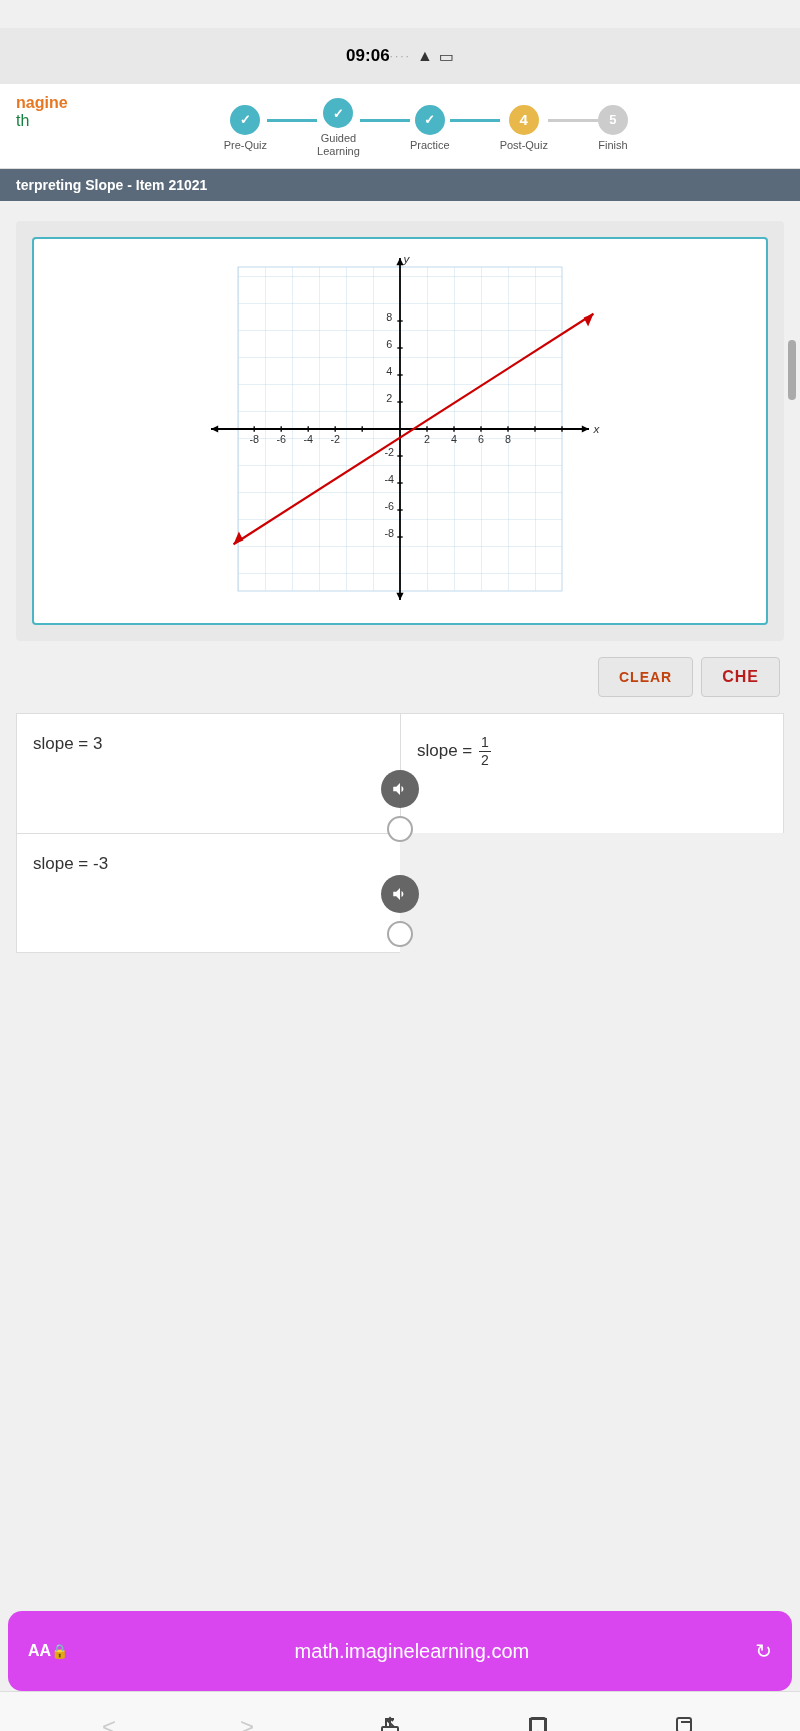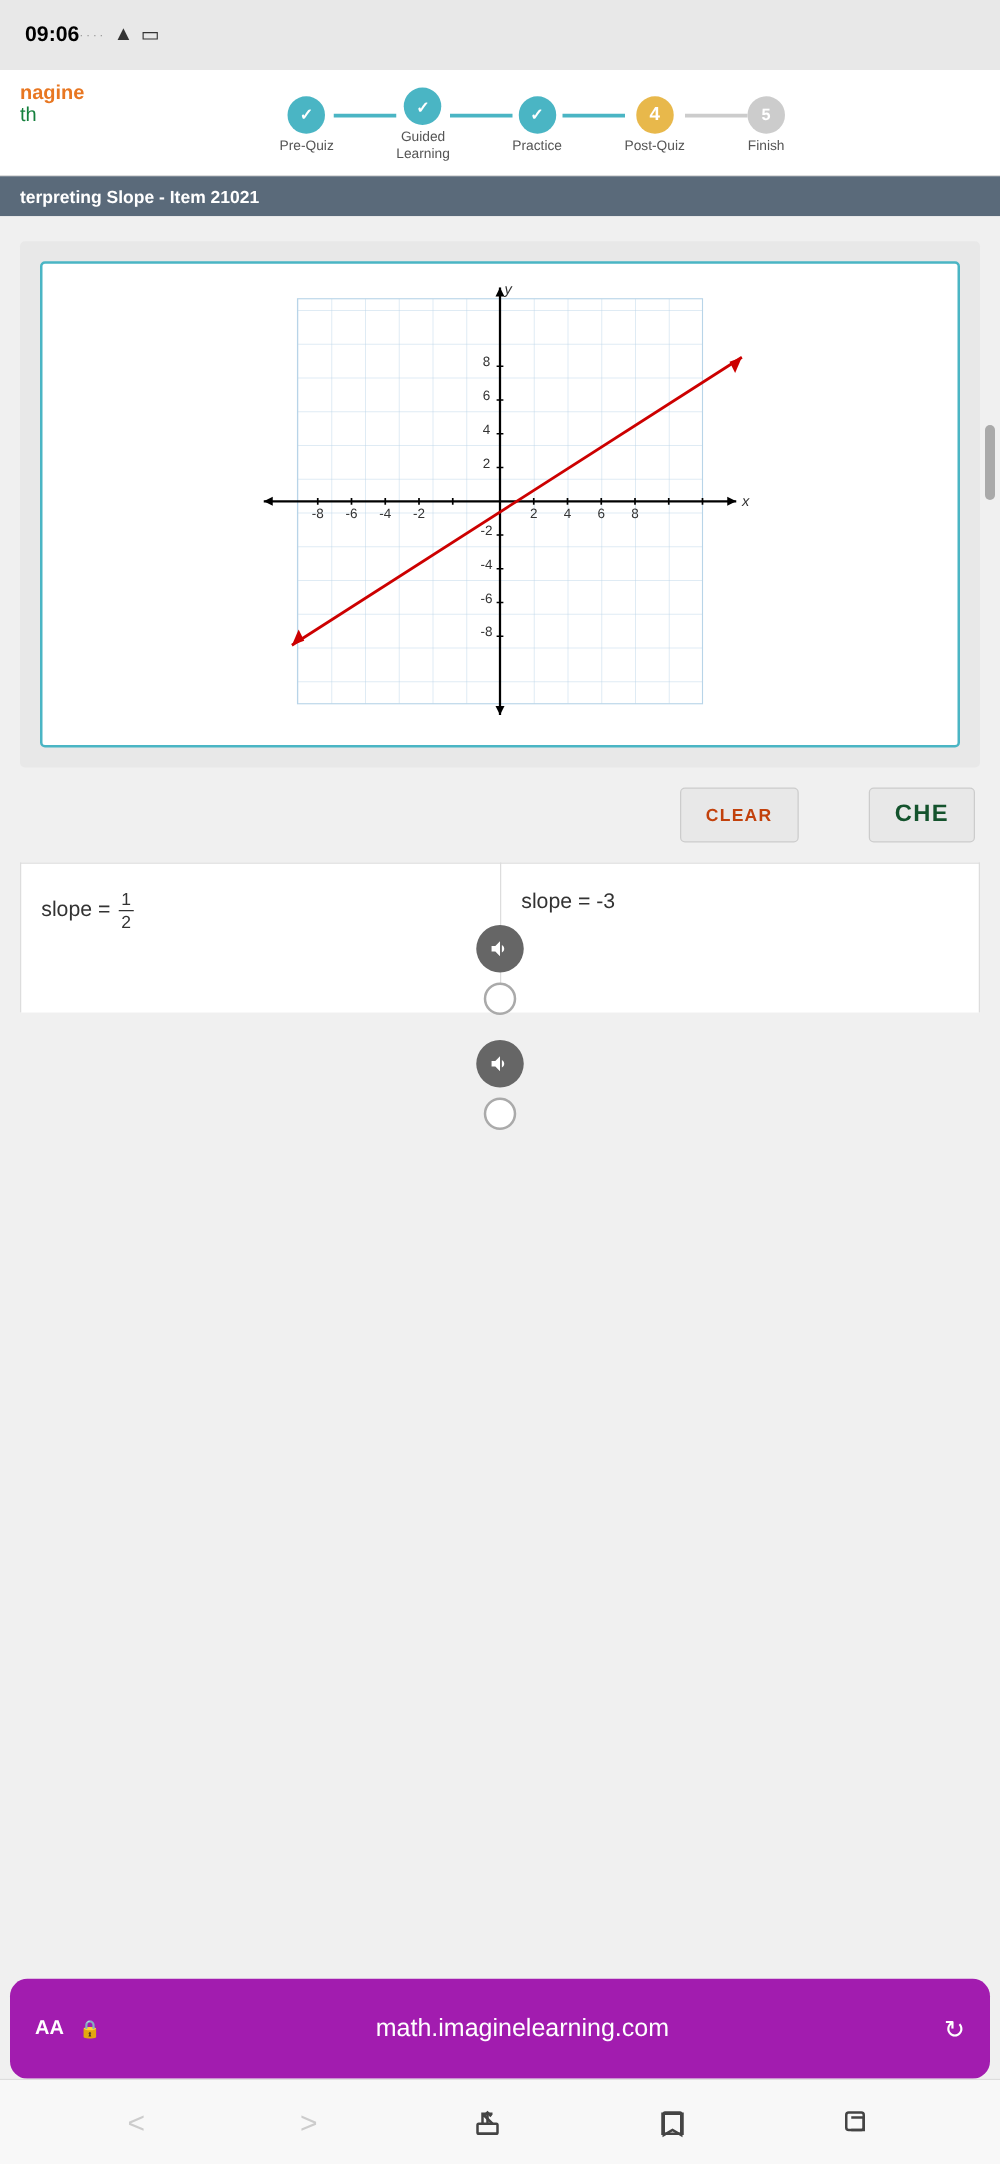--- a/index.html
+++ b/index.html
@@ -6,21 +6,22 @@
     * { box-sizing: border-box; margin: 0; padding: 0; }
     body { width: 800px; min-height: 1731px; font-family: -apple-system, 'Helvetica Neue', Arial, sans-serif; background: #f0f0f0; overflow-x: hidden; }
 
     
     .status-bar {
       background: #e8e8e8;
       height: 56px;
       display: flex;
       align-items: center;
       padding: 0 20px;
-      justify-content: flex-start;
+      justify-content: center;
+      margin-top: 28px;
     }
     .status-time { font-size: 17px; font-weight: 600; color: #000; }
     .status-icons { display: flex; align-items: center; gap: 6px; }
     .status-dots { font-size: 10px; letter-spacing: 2px; color: #999; }
     .wifi-icon { font-size: 16px; color: #333; }
     .battery-icon { font-size: 16px; color: #333; }
 
     
     .header {
       background: #fff;
@@ -145,26 +146,25 @@
       font-weight: 600;
       color: #c2410c;
       cursor: pointer;
       letter-spacing: 1px;
     }
     .btn-check {
       background: #e8e8e8;
       border: 1px solid #ccc;
       border-radius: 4px;
       padding: 10px 20px;
-      font-size: 19px;
+      font-size: 16px;
       font-weight: 600;
-      color: #14532d;
+      color: #b91c1c;
       cursor: pointer;
       letter-spacing: 1px;
-      margin-left: 48px;
     }
 
     
     .answers-grid {
       display: grid;
       grid-template-columns: 1fr 1fr;
       grid-template-rows: auto auto;
       gap: 0;
       position: relative;
     }
@@ -243,26 +243,25 @@
       right: 0;
       top: 300px;
       width: 8px;
       height: 60px;
       background: #aaa;
       border-radius: 4px;
     }
 
     
     .browser-bar {
-      background: #a21caf;
+      background: #d946ef;
       height: 80px;
       display: flex;
       align-items: center;
       justify-content: center;
-      gap: 12px;
       padding: 0 20px;
       border-radius: 14px;
       margin: 0 8px;
     }
     .browser-aa { color: #fff; font-size: 16px; font-weight: 600; }
     .browser-lock { color: #fff; font-size: 14px; }
     .browser-url { color: #fff; font-size: 20px; flex: 1; text-align: center; }
     .browser-refresh { color: #fff; font-size: 20px; }
 
     .bottom-area {
@@ -442,20 +441,23 @@
   </div>
 
   <div class="buttons-row">
     <button class="btn-clear">CLEAR</button>
     <button class="btn-check">CHE</button>
   </div>
 
   <div class="answers-wrapper">
     <div class="answers-grid">
 
+      <div class="answer-option">
+        <span>slope = 3</span>
+      </div>
 
       <div class="answer-option">
         <span>slope = <span class="fraction">
               <span class="fraction-num">1</span>
               <span class="fraction-den">2</span>
             </span></span>
       </div>
 
 
       <div class="answer-option">

